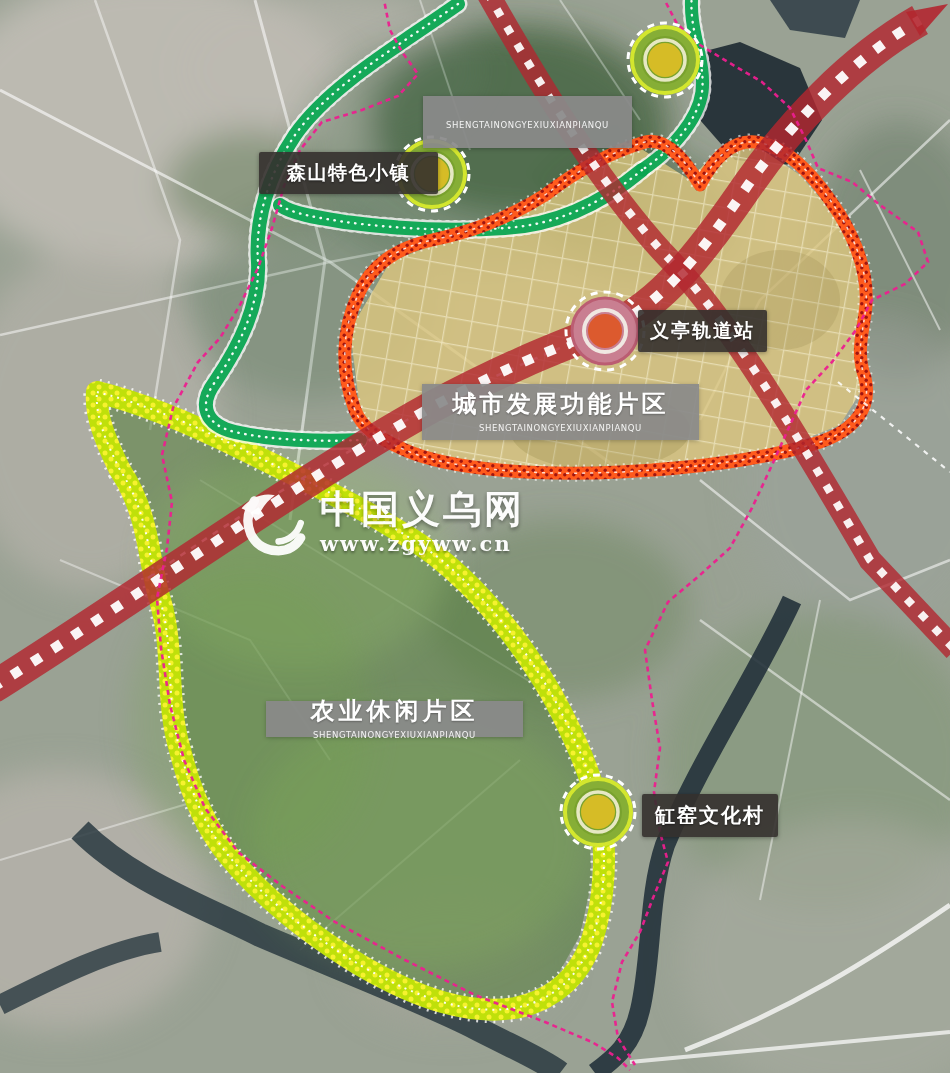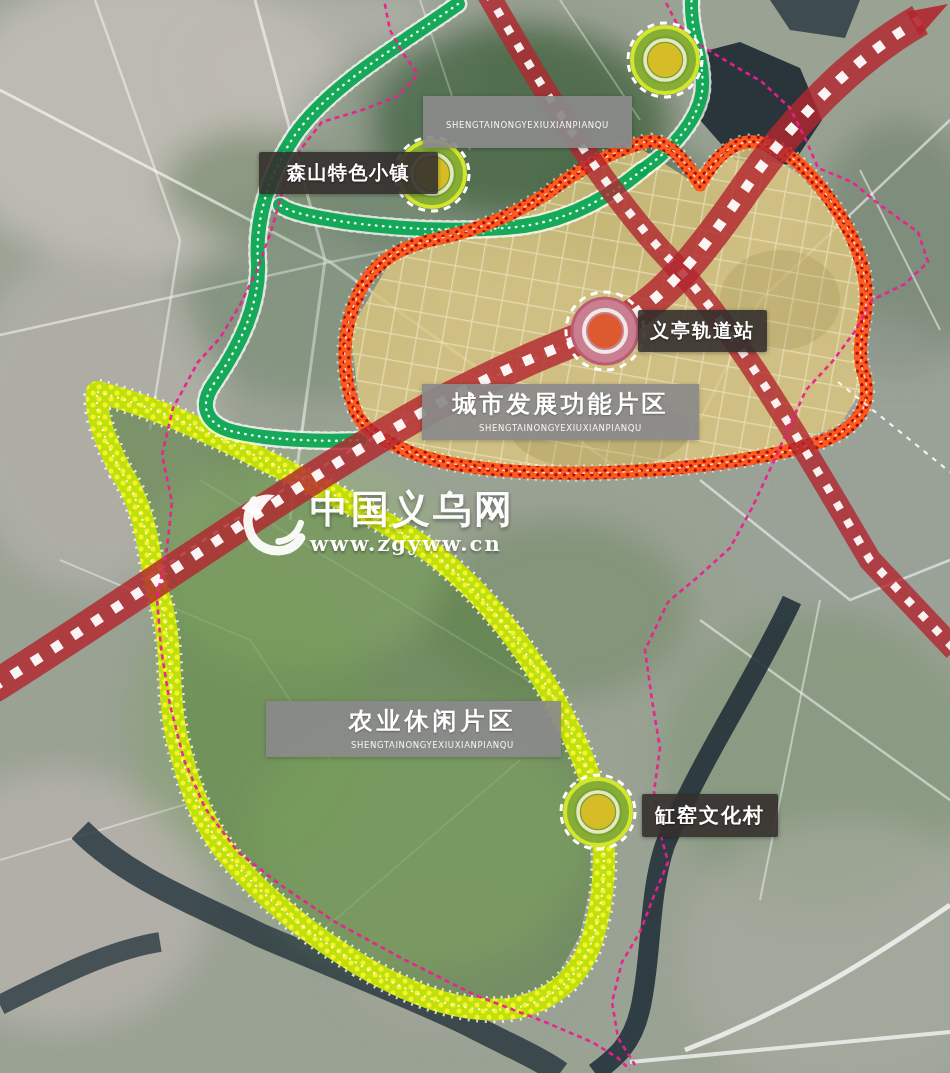--- a/index.html
+++ b/index.html
@@ -7,21 +7,21 @@
          font-family:"DejaVu Sans","Liberation Sans",sans-serif;background:#9aa294;}
   .stage svg.map{position:absolute;left:0;top:0;}
   .lbl-region{position:absolute;background:rgba(138,138,138,.93);color:#fff;
               text-align:center;display:flex;flex-direction:column;justify-content:center;
               box-shadow:0 1px 4px rgba(0,0,0,.25);}
   .lbl-region .t{font-weight:bold;text-shadow:0 1px 2px rgba(0,0,0,.3);line-height:1.1;}
   .lbl-region .p{font-size:8.5px;letter-spacing:.6px;opacity:.9;margin-top:6px;font-weight:normal;}
   .lbl-dark{position:absolute;background:rgba(52,48,45,.9);color:#fff;font-weight:bold;
             white-space:nowrap;border-radius:2px;text-shadow:0 1px 2px rgba(0,0,0,.5);
             box-shadow:0 1px 4px rgba(0,0,0,.35);}
-  .watermark{position:absolute;left:236px;top:486px;display:flex;align-items:center;
+  .watermark{position:absolute;left:236px;top:486px;display:flex;align-items:center;gap:10px;
              color:#fff;opacity:.97;}
   .watermark .wm-name{font-size:38px;font-weight:bold;letter-spacing:3px;
              text-shadow:0 2px 4px rgba(0,0,0,.4);line-height:1;}
   .watermark .wm-url{font-size:21px;font-weight:bold;letter-spacing:2px;
              font-family:"DejaVu Serif","Liberation Serif",serif;
              text-shadow:0 2px 3px rgba(0,0,0,.4);margin-top:3px;}
 </style>
 </head>
 <body>
 
@@ -202,21 +202,21 @@
 
 <div class="lbl-region" style="left:423px;top:96px;width:209px;height:52px;">
   <div class="p">SHENGTAINONGYEXIUXIANPIANQU</div>
 </div>
 
 <div class="lbl-region" style="left:422px;top:384px;width:277px;height:56px;">
   <div class="t" style="font-size:24px;letter-spacing:3px;">城市发展功能片区</div>
   <div class="p">SHENGTAINONGYEXIUXIANPIANQU</div>
 </div>
 
-<div class="lbl-region" style="left:266px;top:701px;width:257px;height:56px;padding-left:38px;">
+<div class="lbl-region" style="left:266px;top:701px;width:257px;height:36px;">
   <div class="t" style="font-size:24px;letter-spacing:4px;">农业休闲片区</div>
   <div class="p">SHENGTAINONGYEXIUXIANPIANQU</div>
 </div>
 
 <div class="lbl-dark" style="left:259px;top:152px;padding:8px 28px;font-size:19px;letter-spacing:1.5px;">森山特色小镇</div>
 <div class="lbl-dark" style="left:638px;top:310px;padding:8px 12px;font-size:19px;letter-spacing:2px;">义亭轨道站</div>
 <div class="lbl-dark" style="left:642px;top:794px;padding:8px 13px;font-size:20px;letter-spacing:2px;">缸窑文化村</div>
 
 <div class="watermark">
   <svg width="74" height="74" viewBox="0 0 80 80">

